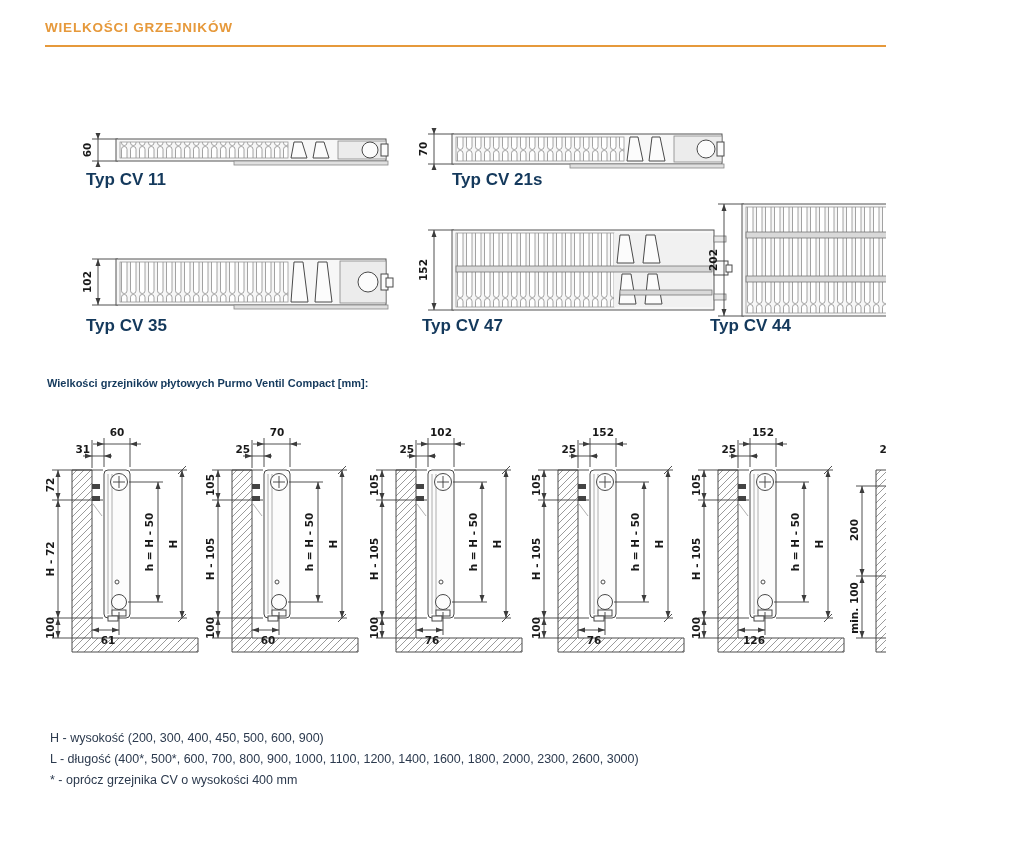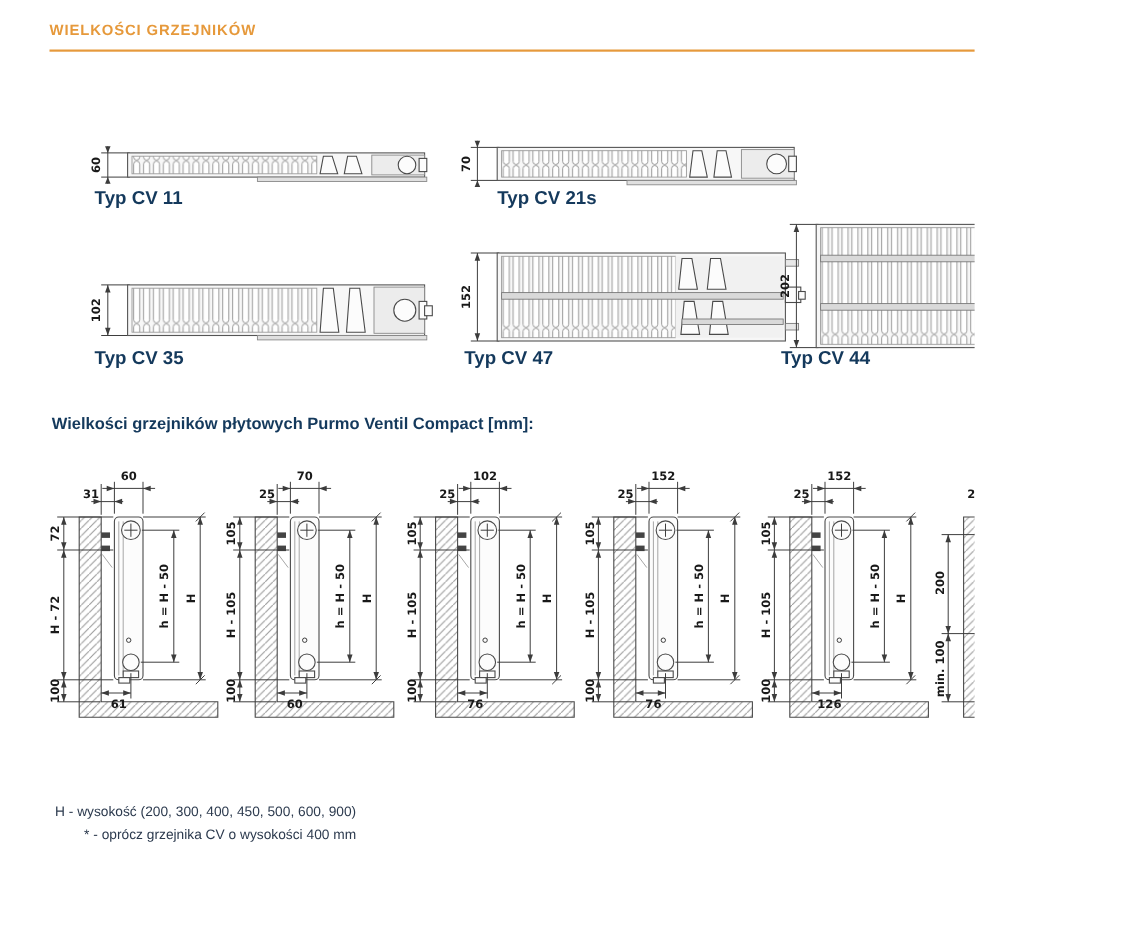--- a/index.html
+++ b/index.html
@@ -1,24 +1,24 @@
 <!DOCTYPE html>
 <html><head>
 <meta charset="utf-8">
 <style>
   html,body{margin:0;padding:0;background:#fff;}
   .page{position:relative;width:886px;height:850px;background:#ffffff;
         font-family:"Liberation Sans",sans-serif;overflow:hidden;}
   .title{position:absolute;left:45px;top:20px;font-size:13.5px;font-weight:700;
          letter-spacing:.8px;color:#E6993B;}
   .rule{position:absolute;left:45px;top:45px;width:940px;height:2px;background:#E6993B;}
-  .subtitle{position:absolute;left:47px;top:377px;font-size:15px;font-weight:700;color:#14395C;}
+  .subtitle{position:absolute;left:47px;top:377px;font-size:11px;font-weight:700;color:#14395C;}
   .tv-label{position:absolute;font-size:17px;font-weight:700;color:#14395C;}
   .legend{position:absolute;left:50px;top:731px;color:#2C3A4E;font-size:12.5px;}
-  .legend div{margin-bottom:7px;text-align:right;}
+  .legend div{margin-bottom:7px;}
   svg{position:absolute;overflow:visible;}
   .dim{stroke:#3c3c3c;stroke-width:0.9;fill:none;}
   .arr{fill:#3c3c3c;stroke:none;}
   .dimtxt{font:600 10.5px "DejaVu Sans",sans-serif;fill:#191919;}
   .panel{fill:#fcfcfc;stroke:#4a4a4a;stroke-width:1;}
   .zone{fill:#ececec;stroke:#888;stroke-width:0.8;}
   .band{fill:#d9d9d9;stroke:#777;stroke-width:0.8;}
   .stub{fill:#e8e8e8;stroke:#777;stroke-width:0.8;}
   .thin{stroke:#9a9a9a;stroke-width:0.8;fill:none;}
   .hatchfill{fill:url(#hatch);stroke:#4a4a4a;stroke-width:1;}
@@ -672,16 +672,17 @@
       <line class="dim" x1="92" y1="144" x2="92" y2="211"></line>
       <line class="dim" x1="46" y1="206" x2="92" y2="206"></line>
       <path class="arr" d="M46,206 L53,203.5 L53,208.5 Z"></path>
         <path class="arr" d="M92,206 L85,203.5 L85,208.5 Z"></path>
       <text class="dimtxt" x="74" y="220" text-anchor="middle">126</text>
     </g>
   </svg>
 
   <div class="legend">
     <div>H - wysokość (200, 300, 400, 450, 500, 600, 900)</div>
+    <div>L - długość (400*, 500*, 600, 700, 800, 900, 1000, 1100, 1200, 1400, 1600, 1800, 2000, 2300, 2600, 3000)</div>
     <div>* - oprócz grzejnika CV o wysokości 400 mm</div>
   </div>
 
 </div>
 
 </body></html>

